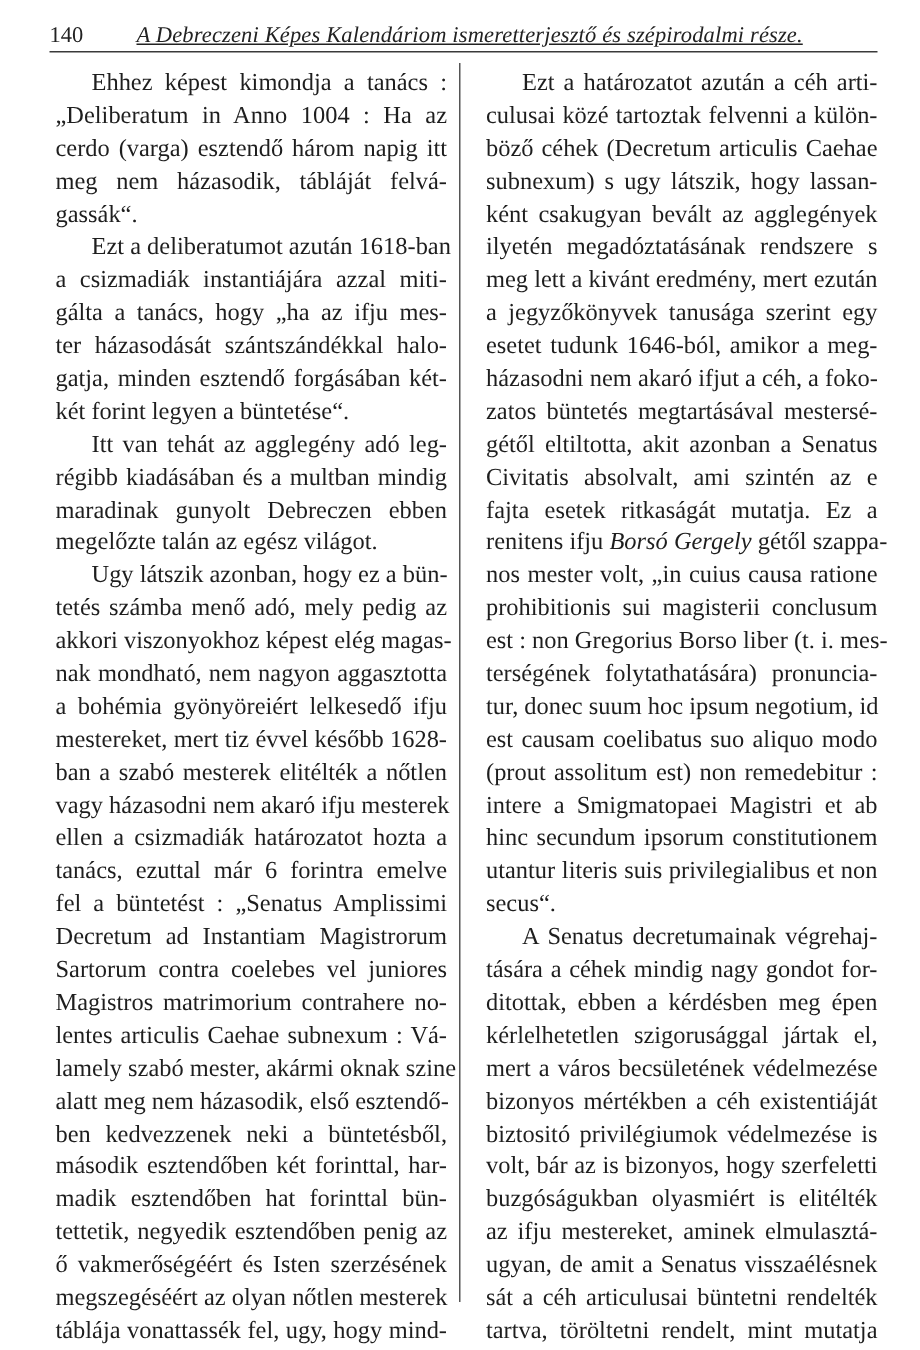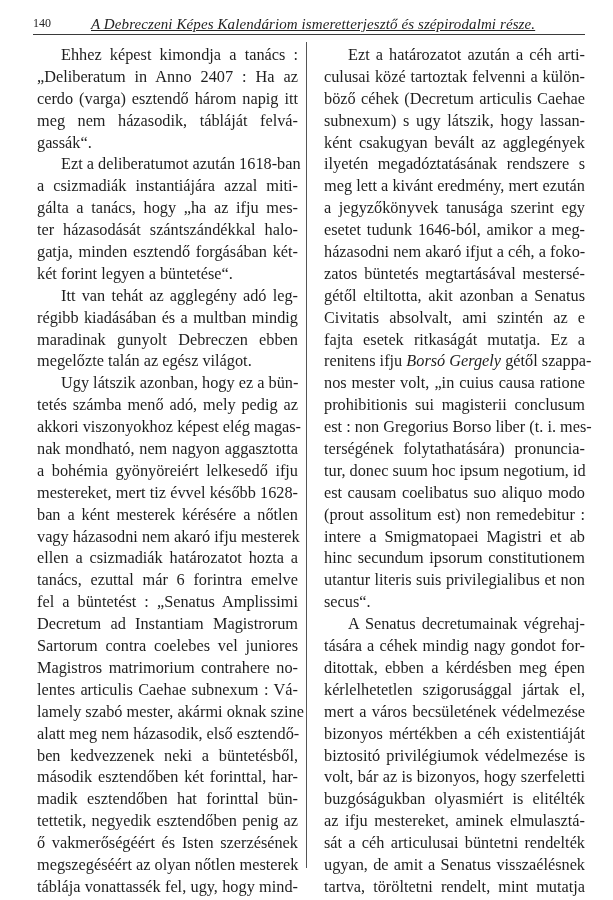--- a/index.html
+++ b/index.html
@@ -21,21 +21,21 @@
       top: 10px;
       width: 552px;
       height: 24px;
       border-bottom: 1.5px solid #3a3a3a;
     }
     .page-number {
       position: absolute;
       left: 0;
       top: 6px;
       font-family: "Liberation Serif", serif;
-      font-size: 12px;
+      font-size: 15px;
       color: #222;
     }
     .running-title {
       position: absolute;
       left: 58px;
       top: 6px;
       font-family: "Liberation Serif", serif;
       font-style: italic;
       font-size: 15px;
       letter-spacing: 0.1px;
@@ -78,41 +78,41 @@
 
 <div class="page-header">
   <span class="page-number">140</span>
   <span class="running-title">A Debreczeni Képes Kalendáriom ismeretterjesztő és szépirodalmi része.</span>
 </div>
 
 <div class="column-divider"></div>
 
 <div class="column left">
   <span class="line indent">Ehhez képest kimondja a tanács :</span>
-  <span class="line">„Deliberatum in Anno 2407 : Ha az</span>
+  <span class="line">„Deliberatum in Anno 1004 : Ha az</span>
   <span class="line">cerdo (varga) esztendő három napig itt</span>
   <span class="line">meg nem házasodik, tábláját felvá-</span>
   <span class="line last">gassák“.</span>
   <span class="line indent">Ezt a deliberatumot azután 1618-ban</span>
   <span class="line">a csizmadiák instantiájára azzal miti-</span>
   <span class="line">gálta a tanács, hogy „ha az ifju mes-</span>
   <span class="line">ter házasodását szántszándékkal halo-</span>
   <span class="line">gatja, minden esztendő forgásában két-</span>
   <span class="line last">két forint legyen a büntetése“.</span>
   <span class="line indent">Itt van tehát az agglegény adó leg-</span>
   <span class="line">régibb kiadásában és a multban mindig</span>
   <span class="line">maradinak gunyolt Debreczen ebben</span>
   <span class="line last">megelőzte talán az egész világot.</span>
   <span class="line indent">Ugy látszik azonban, hogy ez a bün-</span>
   <span class="line">tetés számba menő adó, mely pedig az</span>
   <span class="line">akkori viszonyokhoz képest elég magas-</span>
   <span class="line">nak mondható, nem nagyon aggasztotta</span>
   <span class="line">a bohémia gyönyöreiért lelkesedő ifju</span>
   <span class="line">mestereket, mert tiz évvel később 1628-</span>
-  <span class="line">ban a ként mesterek kérésére a nőtlen</span>
+  <span class="line">ban a szabó mesterek elitélték a nőtlen</span>
   <span class="line">vagy házasodni nem akaró ifju mesterek</span>
   <span class="line">ellen a csizmadiák határozatot hozta a</span>
   <span class="line">tanács, ezuttal már 6 forintra emelve</span>
   <span class="line">fel a büntetést : „Senatus Amplissimi</span>
   <span class="line">Decretum ad Instantiam Magistrorum</span>
   <span class="line">Sartorum contra coelebes vel juniores</span>
   <span class="line">Magistros matrimorium contrahere no-</span>
   <span class="line">lentes articulis Caehae subnexum : Vá-</span>
   <span class="line">lamely szabó mester, akármi oknak szine</span>
   <span class="line">alatt meg nem házasodik, első esztendő-</span>
@@ -157,18 +157,18 @@
   <span class="line indent">A Senatus decretumainak végrehaj-</span>
   <span class="line">tására a céhek mindig nagy gondot for-</span>
   <span class="line">ditottak, ebben a kérdésben meg épen</span>
   <span class="line">kérlelhetetlen szigorusággal jártak el,</span>
   <span class="line">mert a város becsületének védelmezése</span>
   <span class="line">bizonyos mértékben a céh existentiáját</span>
   <span class="line">biztositó privilégiumok védelmezése is</span>
   <span class="line">volt, bár az is bizonyos, hogy szerfeletti</span>
   <span class="line">buzgóságukban olyasmiért is elitélték</span>
   <span class="line">az ifju mestereket, aminek elmulasztá-</span>
+  <span class="line">ugyan, de amit a Senatus visszaélésnek</span>
   <span class="line">sát a céh articulusai büntetni rendelték</span>
-  <span class="line">ugyan, de amit a Senatus visszaélésnek</span>
   <span class="line">tartva, töröltetni rendelt, mint mutatja</span>
   <span class="line">az az eset, mely 1721-ben történt, ami-</span>
 
 </div>
 
 </body></html>

